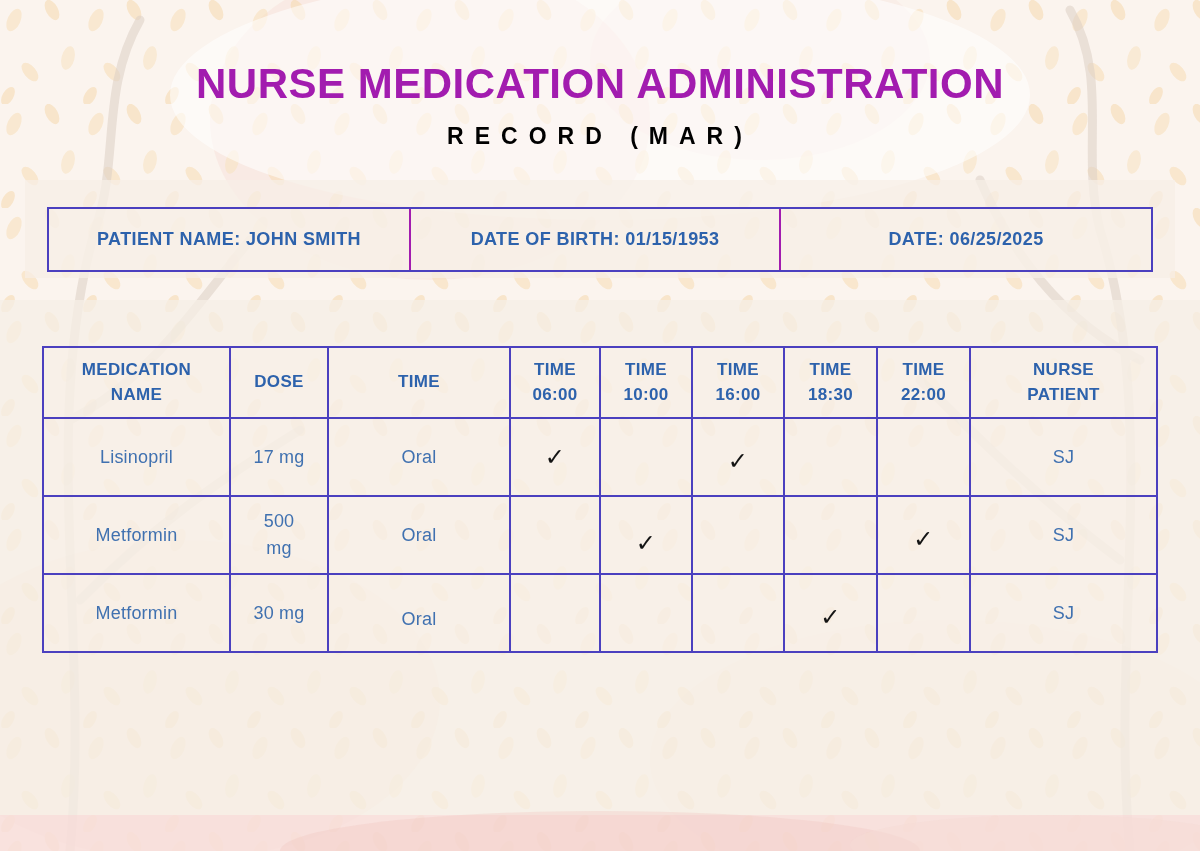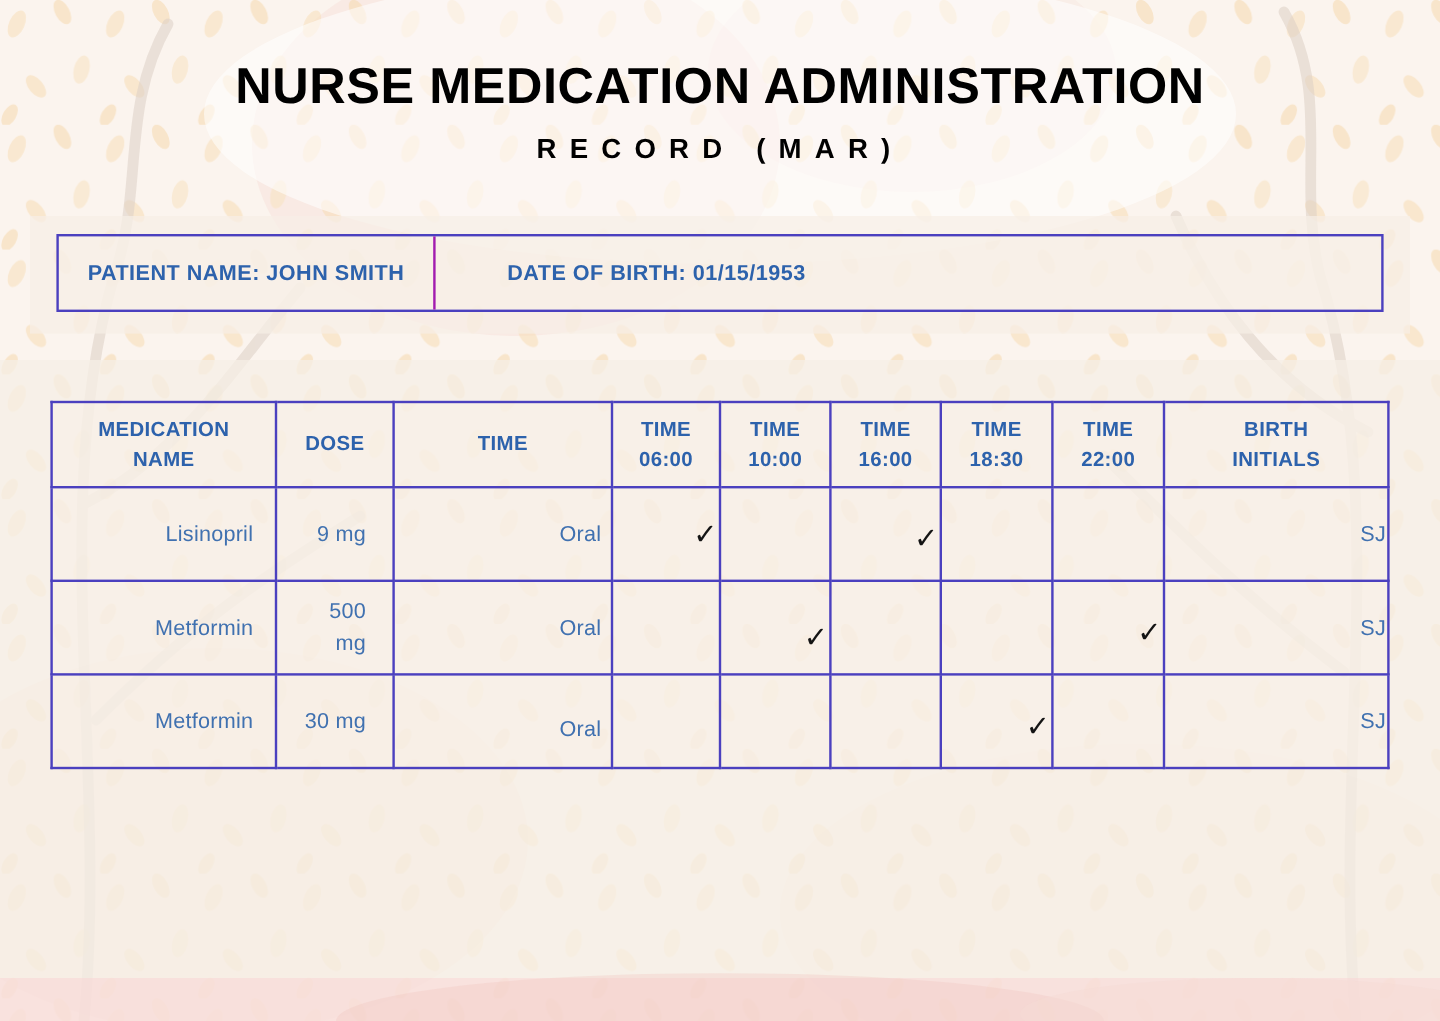--- a/index.html
+++ b/index.html
@@ -7,57 +7,57 @@
     width:1200px;height:851px;position:relative;overflow:hidden;
     font-family:"Liberation Sans", sans-serif;
     background:#fbf4ee;
   }
   .bg{position:absolute;inset:0;pointer-events:none;}
   .content{position:relative;width:1200px;}
 
   
   .doc-header{text-align:center;padding-top:50px;}
   .doc-title{
-    margin:0;font-size:42px;line-height:1.05;font-weight:bold;
-    color:#000000;letter-spacing:.5px;
+    margin:12px;font-size:42px;line-height:1.05;font-weight:bold;
+    color:#a21caf;letter-spacing:.5px;
   }
   .doc-subtitle{
     margin-top:17px;font-size:23px;font-weight:bold;
     letter-spacing:11px;color:#000000;
   }
 
   
   .patient-bar{
     box-sizing:border-box;width:1106px;height:65px;margin:57px auto 0;
     display:flex;border:2px solid #4b40bf;background:rgba(247,240,231,.55);
   }
   .patient-cell{
     display:flex;align-items:center;justify-content:center;
     font-size:18px;font-weight:bold;color:#2d62ac;letter-spacing:.4px;
   }
   .patient-cell + .patient-cell{border-left:2px solid #a21caf;}
-  .pc-1{width:312px;}
+  .pc-1{width:360px;}
   .pc-2{width:368px;}
   .pc-3{flex:1;}
 
   
   table.mar{
     width:1114px;margin:74px auto 0;border-collapse:collapse;table-layout:fixed;
     background:rgba(249,242,233,.35);
   }
   table.mar th, table.mar td{
     border:2px solid #4b40bf;text-align:center;vertical-align:middle;
   }
   table.mar th{
     height:69px;font-size:17px;line-height:1.45;font-weight:bold;
     color:#2d62ac;letter-spacing:.3px;padding:0 14px;
   }
   table.mar th.th-initials{padding:0 44px;}
   table.mar th.th-time{padding:0 4px;}
-  table.mar td{height:74px;font-size:18px;color:#4071b0;letter-spacing:.2px;text-align:right;}
+  table.mar td{height:74px;font-size:18px;color:#4071b0;letter-spacing:.2px;}
   td.med-cell{padding:0 18px;line-height:1.5;}
   td.dose-cell{padding:0 22px;line-height:1.5;}
   td.route-cell{padding:0 8px;}
   td.init-cell{font-size:17px;}
   .check{
     display:inline-block;font-family:"DejaVu Sans", sans-serif;
     font-size:24px;color:#141414;line-height:1;
   }
   
   .dy8{transform:translateY(8px);}
@@ -105,20 +105,21 @@
 <div class="content">
 
   <div class="doc-header">
     <h1 class="doc-title">NURSE MEDICATION ADMINISTRATION</h1>
     <div class="doc-subtitle">RECORD (MAR)</div>
   </div>
 
   <div class="patient-bar">
     <div class="patient-cell pc-1">PATIENT NAME: JOHN SMITH</div>
     <div class="patient-cell pc-2">DATE OF BIRTH: 01/15/1953</div>
+    <div class="patient-cell pc-3">DATE: 06/25/2025</div>
   </div>
 
   <table class="mar">
     <colgroup>
       <col style="width:187px">
         <col style="width:98px">
         <col style="width:182px">
       <col style="width:90px">
         <col style="width:92px">
         <col style="width:92px">
@@ -129,27 +130,27 @@
     <thead>
       <tr>
         <th>MEDICATION NAME</th>
         <th>DOSE</th>
         <th>TIME</th>
         <th class="th-time">TIME 06:00</th>
         <th class="th-time">TIME 10:00</th>
         <th class="th-time">TIME 16:00</th>
         <th class="th-time">TIME 18:30</th>
         <th class="th-time">TIME 22:00</th>
-        <th class="th-initials">BIRTH INITIALS</th>
+        <th class="th-initials">NURSE PATIENT</th>
       </tr>
     </thead>
     <tbody>
       <tr>
         <td class="med-cell">Lisinopril</td>
-        <td class="dose-cell">9 mg</td>
+        <td class="dose-cell">17 mg</td>
         <td class="route-cell">Oral</td>
         <td><span class="check">✓</span></td>
         <td><span class="check"></span></td>
         <td><span class="check dy4">✓</span></td>
         <td><span class="check"></span></td>
         <td><span class="check"></span></td>
         <td class="init-cell">SJ</td>
       </tr>
       <tr>
         <td class="med-cell">Metformin</td>

